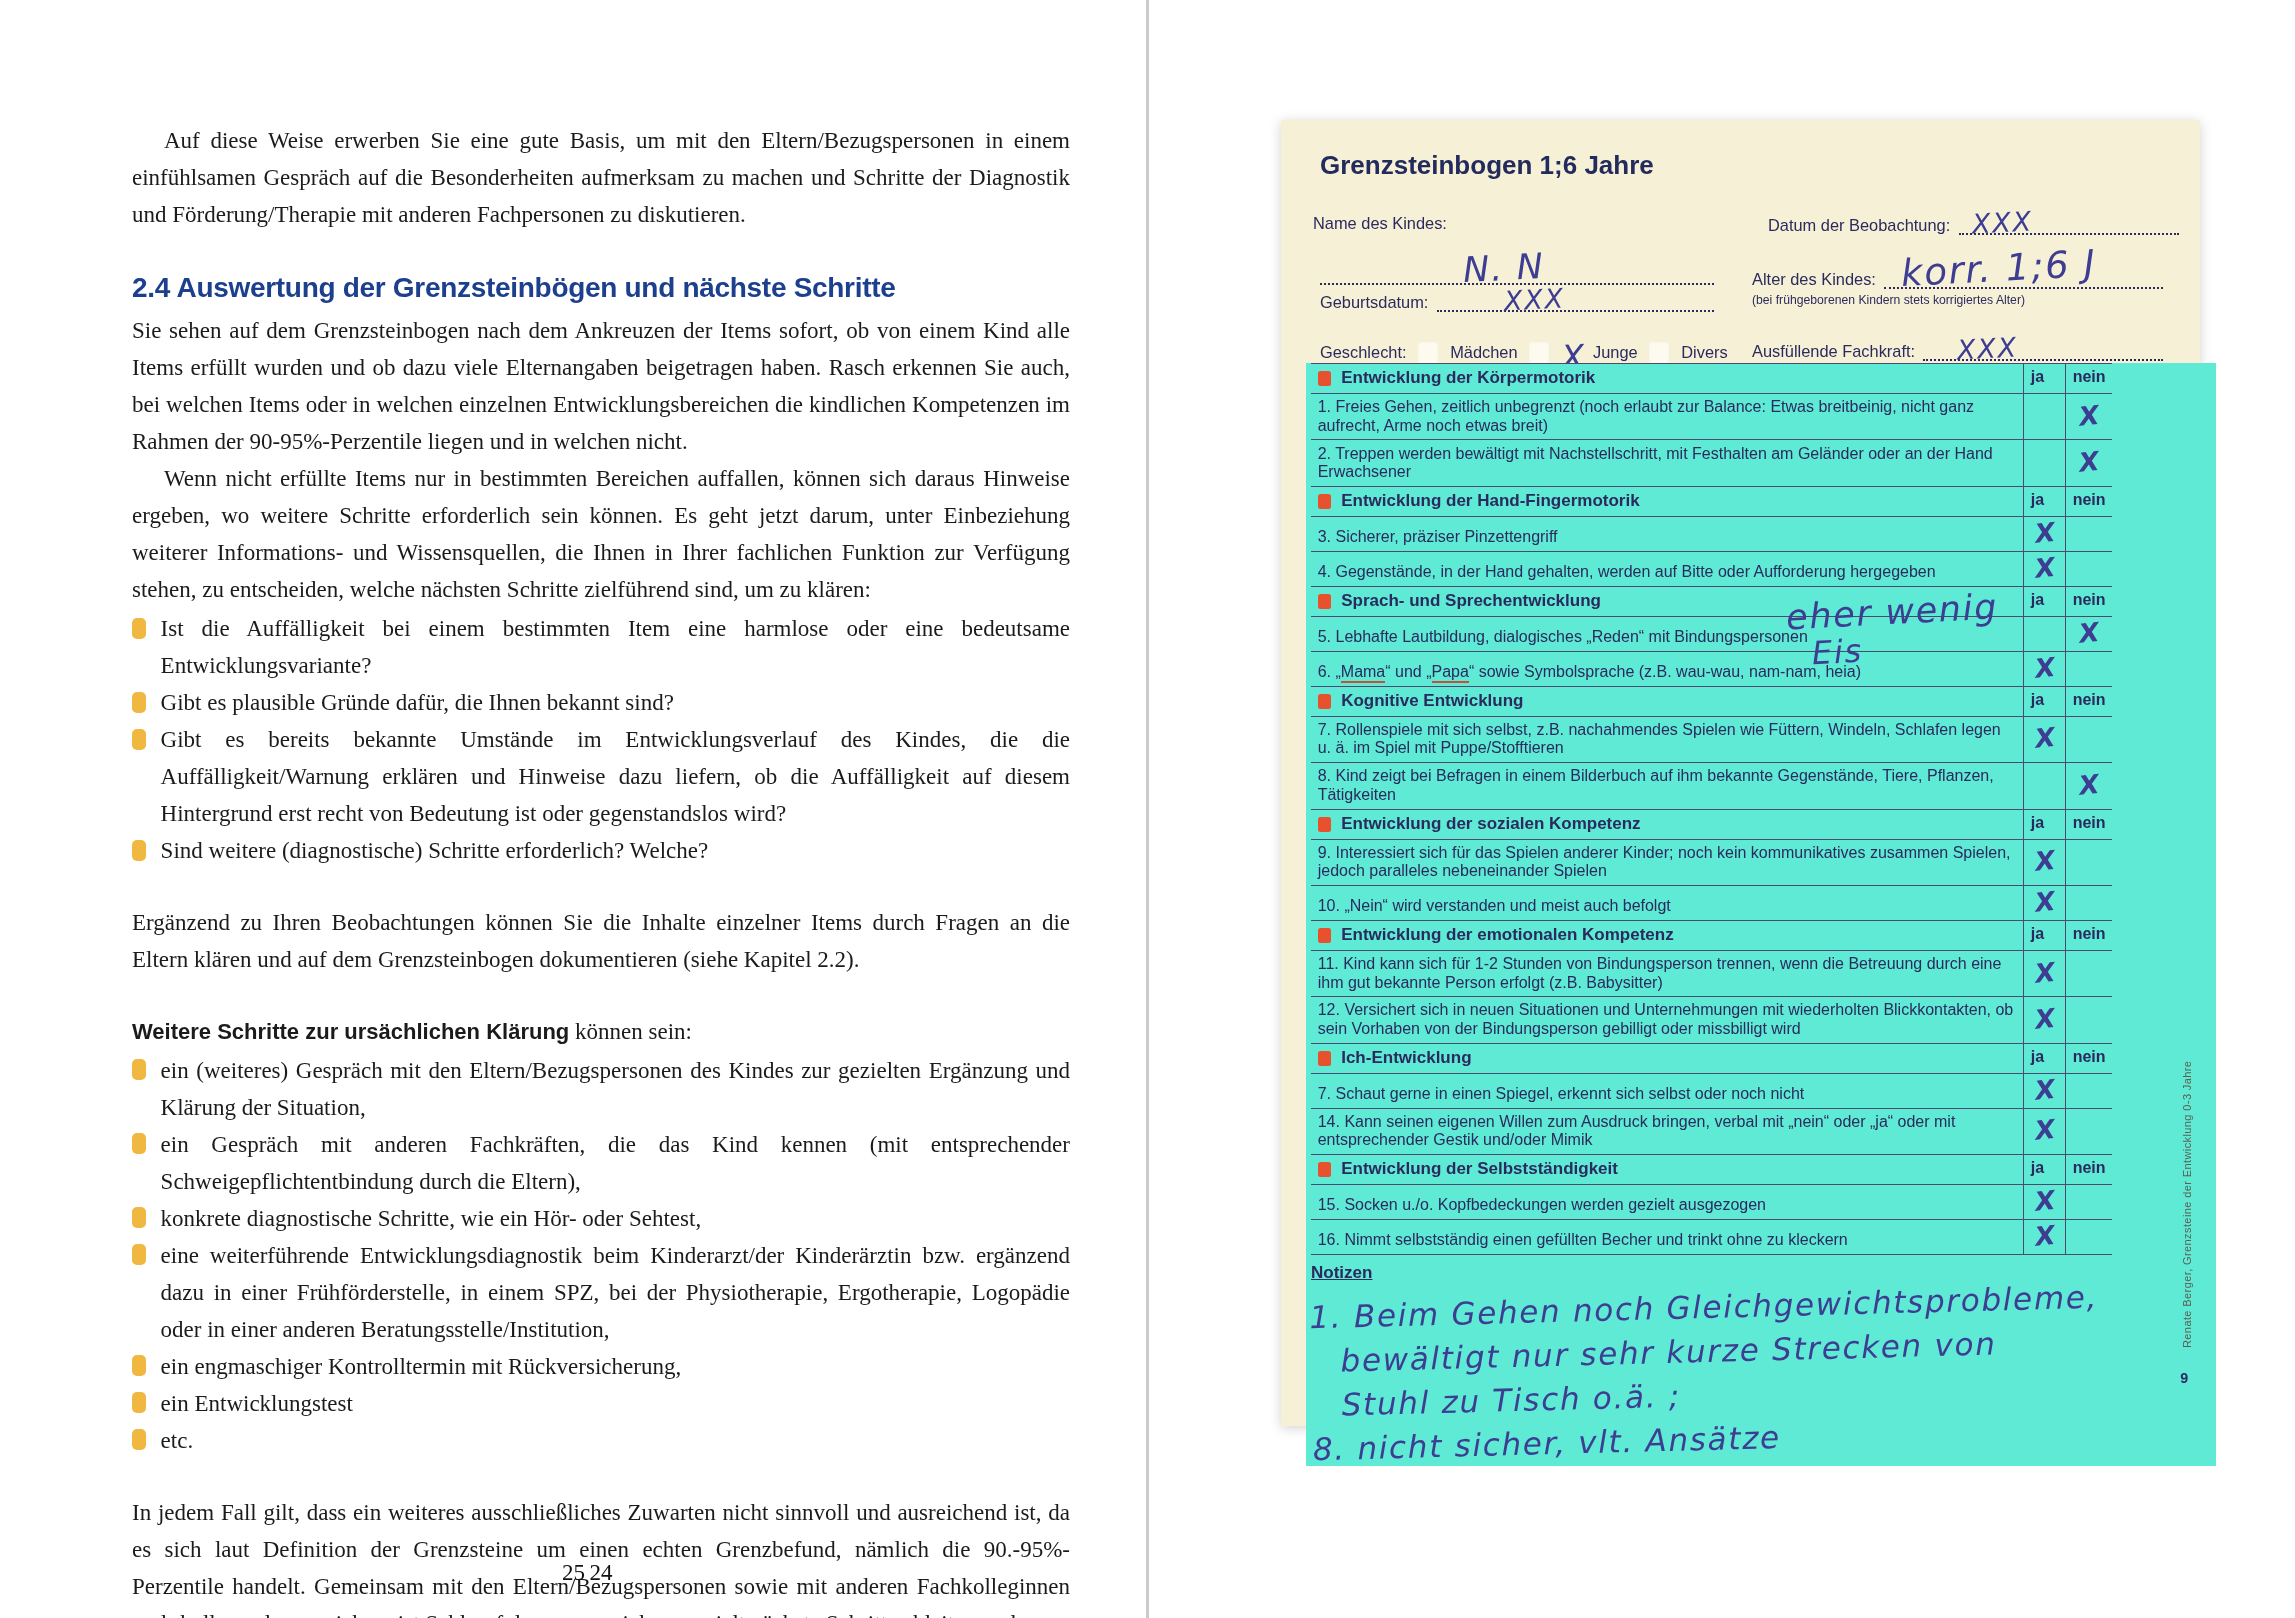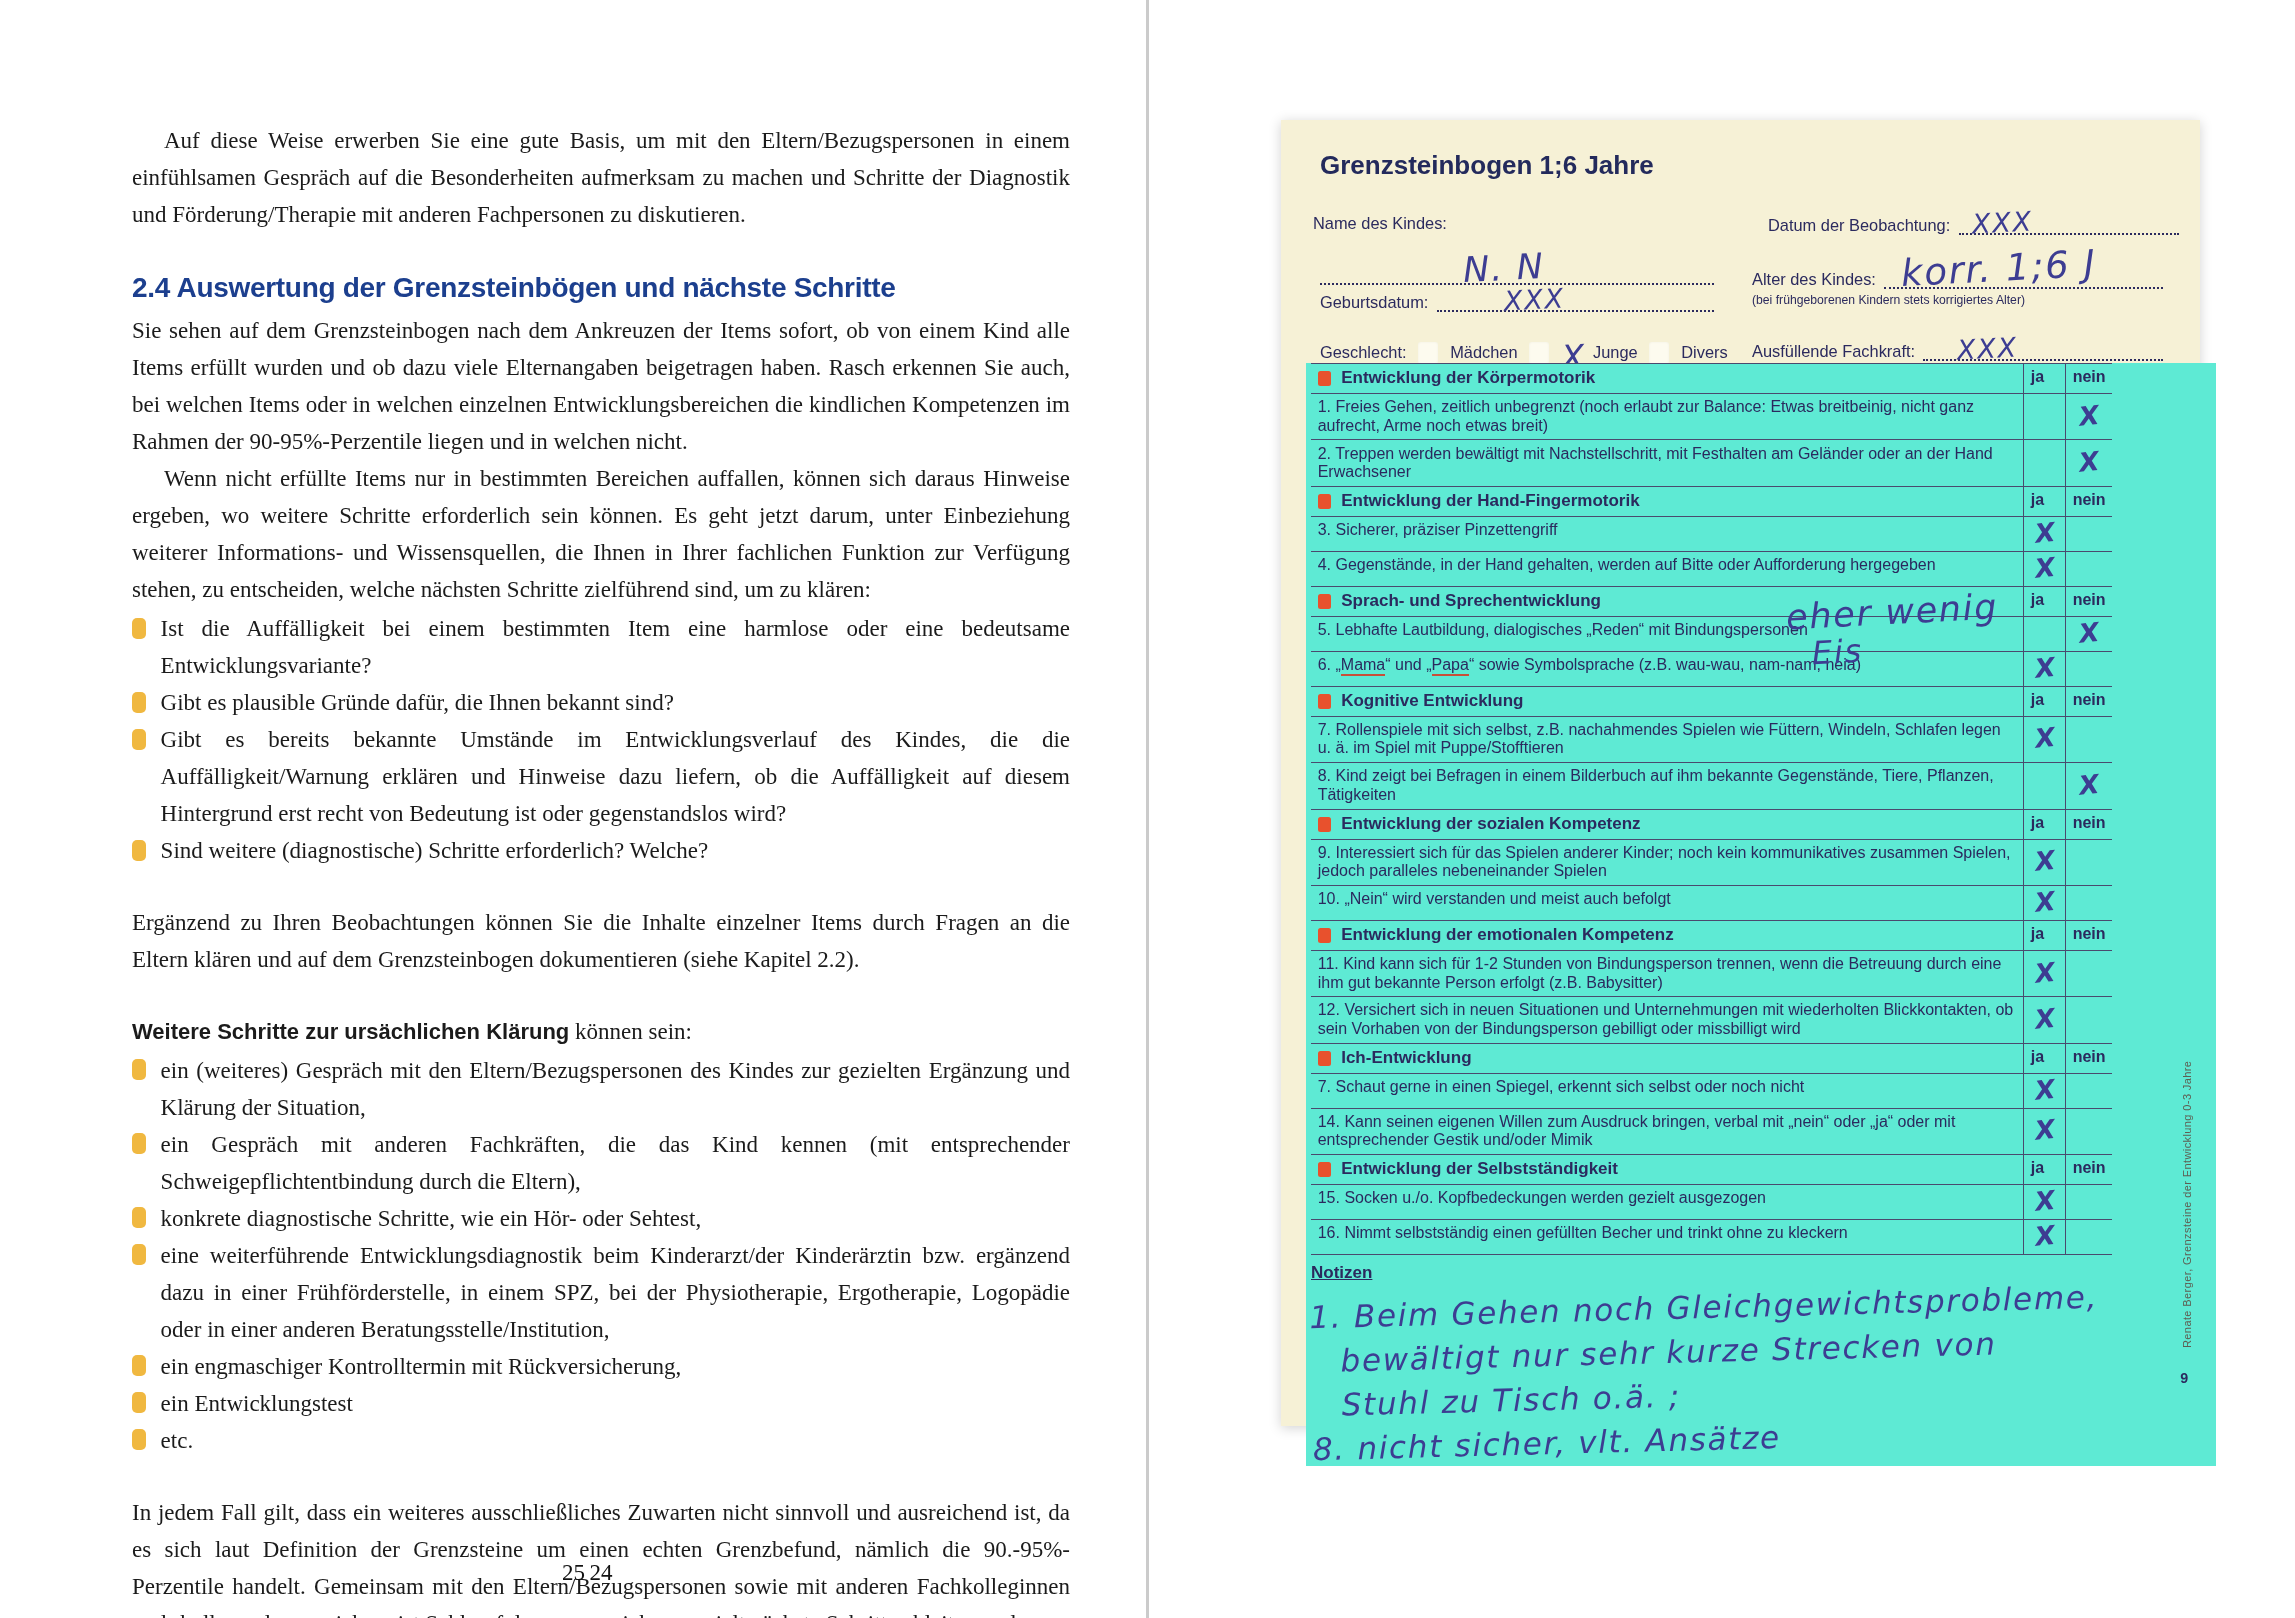--- a/index.html
+++ b/index.html
@@ -58,21 +58,21 @@
   .mtable{width:801px;margin-left:5px;border-bottom:1.7px solid #4a4a6e;}
   .trow{display:flex;border-top:1.7px solid #4a4a6e;align-items:stretch;}
   .tcell{box-sizing:border-box;}
   .ttext{flex:1;font-size:16px;line-height:18.5px;padding:4.2px 8.4px 4.2px 6.7px;position:relative;color:#2b2a5e;}
   .tja{width:42px;border-left:1.7px solid #4a4a6e;position:relative;}
   .tnein{width:47px;border-left:1.7px solid #4a4a6e;position:relative;}
   .thead{min-height:29px;}
   .thead .ttext{font-weight:bold;font-size:17px;display:flex;align-items:center;gap:10px;}
   .thead .tja,.thead .tnein{font-weight:bold;font-size:16px;padding:4.2px 0 0 6.7px;}
   .irow{min-height:34px;}
-  .irow .ttext{display:flex;align-items:flex-start;}
+  .irow .ttext{display:flex;align-items:flex-end;}
   .sq{width:13.5px;height:15px;background:#e8512d;border-radius:2.5px;flex:0 0 13.5px;}
   .xmark{
     position:absolute;left:50%;top:50%;transform:translate(-50%,-54%) rotate(-6deg);
     font-size:26px;font-weight:bold;letter-spacing:0;
   }
   .annot{position:absolute;z-index:2;white-space:nowrap;}
   .row-5 .annot{right:25px;top:-13.5px;font-size:35px;}
   .row-6 .annot{right:160px;top:-8.4px;font-size:32px;}
   .redline{border-bottom:2.5px solid #c94f38;padding-bottom:0.8px;}
 

